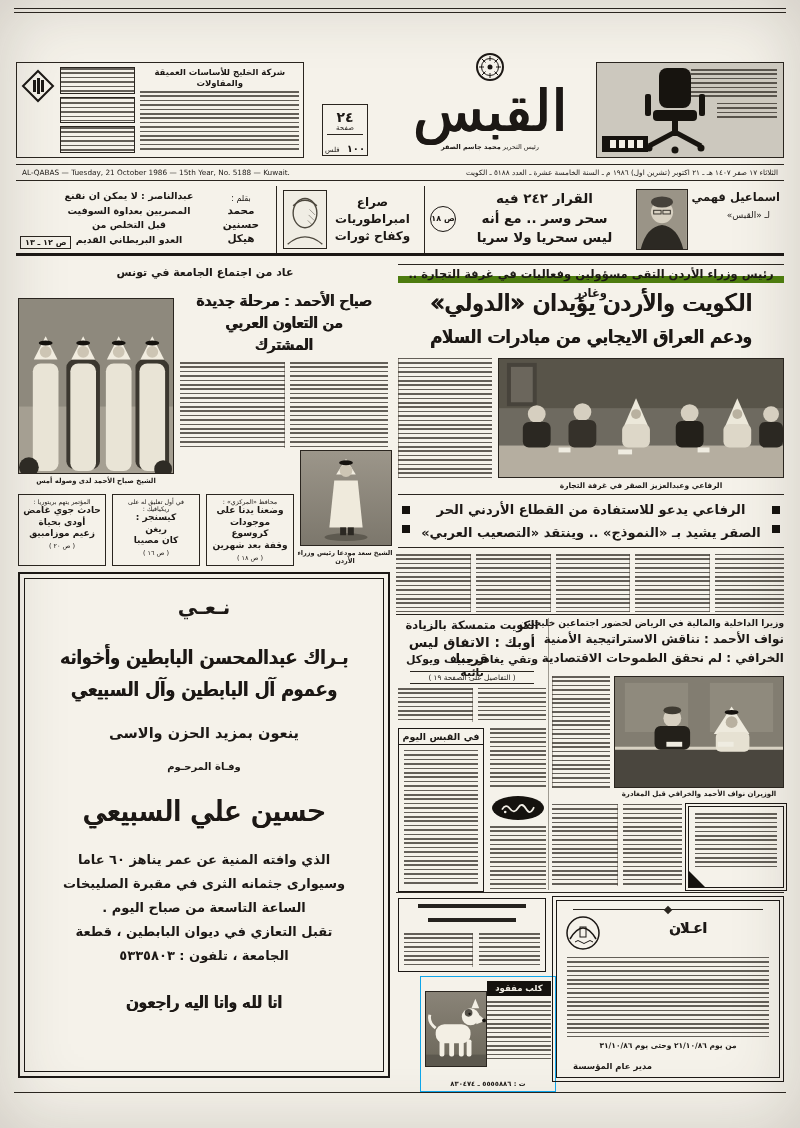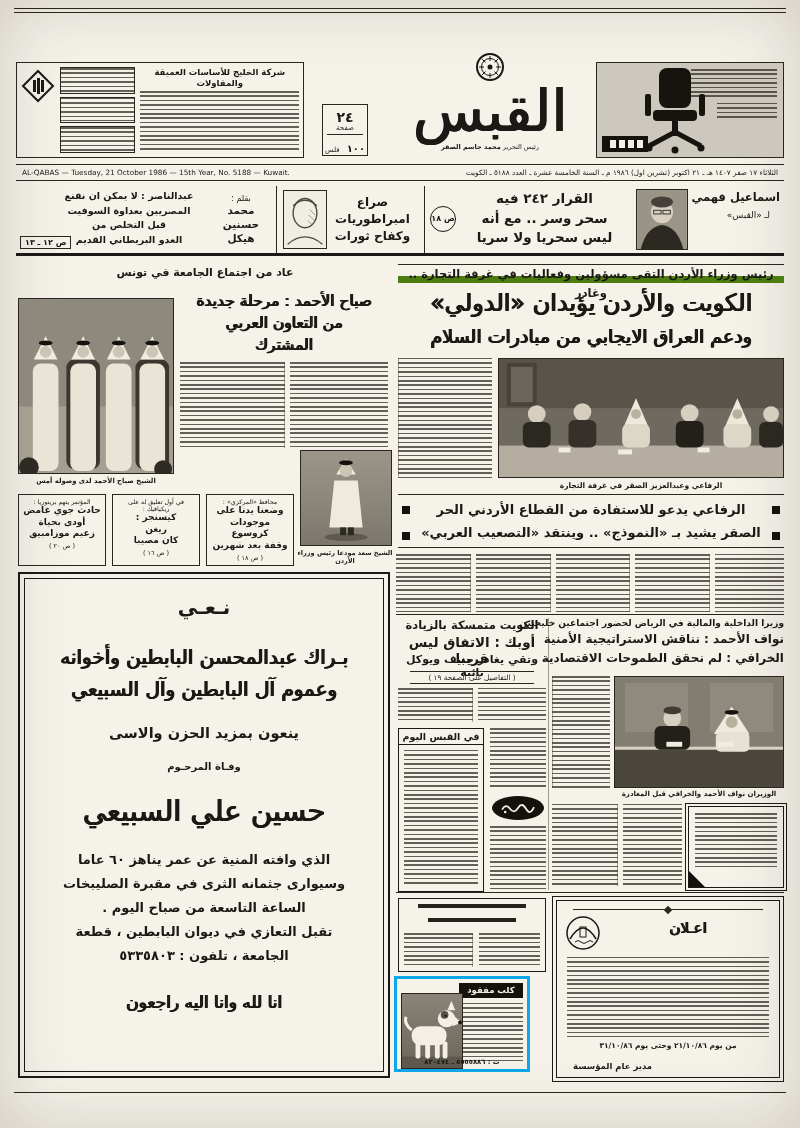--- a/index.html
+++ b/index.html
@@ -196,21 +196,21 @@
   </svg>
   <div class="abs gl-f" style="left:398px;top:358px;width:94px;height:120px;border-left:1px solid rgba(70,63,53,.45);padding-left:5px"></div>
   <div class="abs caption" style="left:498px;top:481px;width:286px;font-size:7.5px">الرفاعي وعبدالعزيز الصقر في غرفة التجارة</div>
 
   <div class="abs" style="left:398px;top:494px;width:386px;height:54px;border-top:1px solid #2a251f;border-bottom:1px solid #2a251f;display:flex;flex-direction:column;justify-content:space-evenly">
     <div style="display:flex;align-items:center;gap:7px;padding:0 4px">
       <span class="square"></span>
       <span class="b c" style="flex:1;font-size:13px">الرفاعي يدعو للاستفادة من القطاع الأردني الحر</span>
       <span class="square"></span>
     </div>
-    <div style="display:flex;align-items:flex-end;gap:7px;padding:0 4px">
+    <div style="display:flex;align-items:flex-start;gap:7px;padding:0 4px">
       <span class="square"></span>
       <span class="b c" style="flex:1;font-size:13px">الصقر يشيد بـ «النموذج» .. وينتقد «التصعيب العربي»</span>
       <span class="square"></span>
     </div>
   </div>
 
   <div class="abs" style="left:396px;top:554px;width:388px;height:58px">
     <div class="cols">
       <div class="gl-f"></div>
       <div class="gl-f"></div>
@@ -385,21 +385,21 @@
 
   <div class="abs" style="left:398px;top:898px;width:148px;height:74px;border:1.5px solid #1c1815;padding:5px">
     <div class="gl-d" style="height:9px;margin:0 14px"></div>
     <div class="gl-d" style="height:9px;margin:5px 24px 0"></div>
     <div style="display:flex;gap:6px;margin-top:6px;height:34px">
       <div class="gl-f" style="flex:1"></div>
       <div class="gl-f" style="flex:1;border-right:1px solid rgba(70,63,53,.45);padding-right:6px"></div>
     </div>
   </div>
 
-  <div class="abs" style="left:394px;top:976px;width:136px;height:96px;border:3px solid #0ea5e9">
+  <div class="abs" style="left:420px;top:976px;width:136px;height:116px;border:1px solid #0ea5e9">
     <div class="b c" style="position:absolute;right:4px;top:4px;width:64px;height:15px;background:#15120e;color:#f3efe6;font-size:8.5px;line-height:15px">كلب مفقود</div>
     <div class="gl-f" style="position:absolute;right:4px;top:24px;width:64px;height:58px"></div>
     <svg class="photo" style="position:absolute;left:4px;top:14px" width="62" height="76" viewBox="0 0 62 78" preserveAspectRatio="none">
       <defs>
           <linearGradient id="dbg" x1="0" y1="0" x2="0" y2="1">
         <stop offset="0" stop-color="#8a8478"></stop>
             <stop offset="1" stop-color="#6b6659"></stop>
           </linearGradient>
         </defs>
       <rect width="62" height="78" fill="url(#dbg)"></rect>

